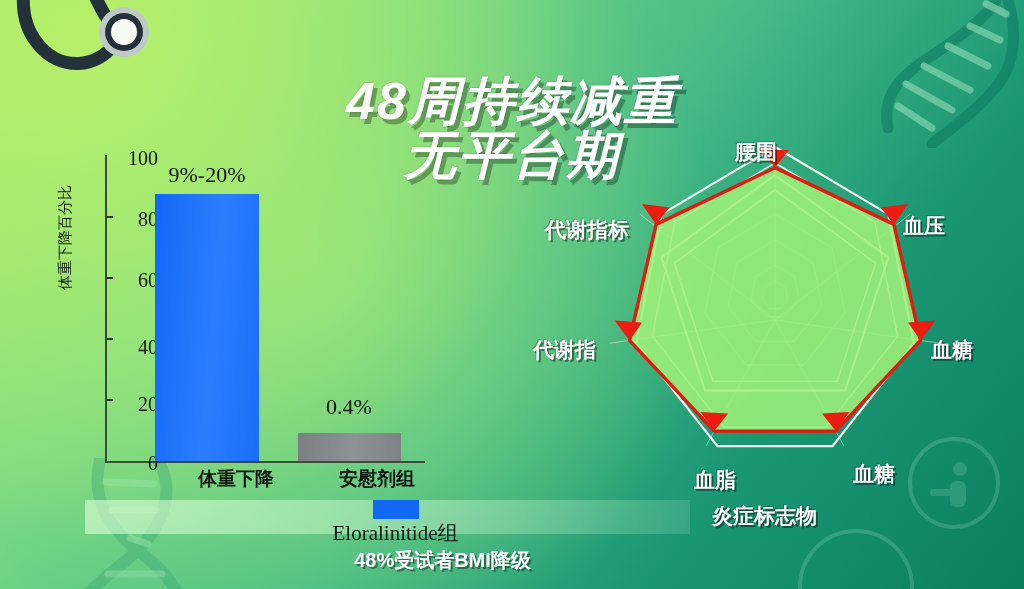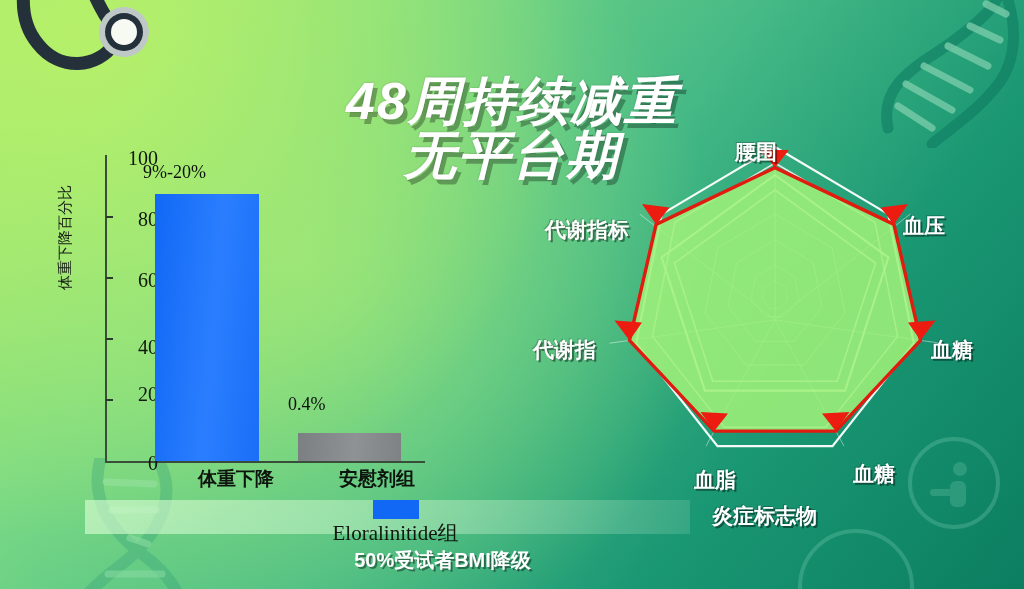--- a/index.html
+++ b/index.html
@@ -49,21 +49,21 @@
   #axis-v{position:absolute;left:45px;top:15px;width:2px;height:308px;background:#3a4d3a;}
   #axis-h{position:absolute;left:45px;top:321px;width:320px;height:2px;background:#3a4d3a;}
 
   .bar{position:absolute;bottom:268px;}
   #bar1{left:95px;width:104px;height:267px;bottom:0;
         background:linear-gradient(95deg,#1168f5 0%,#2a7efe 55%,#1a6ef7 100%);}
   #bar2{left:238px;width:103px;height:28px;bottom:0;
         background:linear-gradient(95deg,#7b7f82 0%,#8e9294 55%,#7e8284 100%);}
   .bar-wrap{position:absolute;left:0;top:54px;height:267px;width:365px;}
   .bar-val{
-    position:absolute;text-align:left;font-size:18px;color:#0c120c;font-weight:500;
+    position:absolute;text-align:center;font-size:22px;color:#0c120c;font-weight:500;
     font-family:"Liberation Serif","DejaVu Serif",serif;
   }
   #val1{left:83px;top:22px;width:128px;}
   #val2{left:228px;top:254px;width:122px;}
   .xcat{
     position:absolute;top:326px;text-align:right;font-size:19px;color:#0d140d;font-weight:bold;
   }
   #cat1{left:80px;width:134px;}
   #cat2{left:225px;width:130px;}
 
@@ -162,21 +162,21 @@
 
     <div id="y-axis-label">体重下降百分比</div>
 
     <div id="axis-v"></div>
     <div id="axis-h"></div>
 
     <div class="ytick" style="top:8px;">100</div>
     <div class="ytick" style="top:69px;">80</div>
     <div class="ytick" style="top:130px;">60</div>
     <div class="ytick" style="top:197px;">40</div>
-    <div class="ytick" style="top:244px;">20</div>
+    <div class="ytick" style="top:254px;">20</div>
     <div class="ytick" style="top:313px;">0</div>
 
     <div class="tickmark" style="top:76px;"></div>
     <div class="tickmark" style="top:137px;"></div>
     <div class="tickmark" style="top:198px;"></div>
     <div class="tickmark" style="top:259px;"></div>
 
     <div class="bar-wrap">
       <div class="bar" id="bar1"></div>
       <div class="bar" id="bar2"></div>
@@ -238,16 +238,16 @@
     <div class="rlabel" id="rl-3">血糖</div>
     <div class="rlabel" id="rl-4">血脂</div>
     <div class="rlabel" id="rl-5">代谢指</div>
     <div class="rlabel" id="rl-6">代谢指标</div>
     <div class="rlabel" id="rl-extra">炎症标志物</div>
   </div>
 
   <div id="legend">
     <div id="legend-swatch"></div>
     <div id="legend-label">Eloralinitide组</div>
-    <div id="legend-stat">50%受试者BMI降级</div>
+    <div id="legend-stat">48%受试者BMI降级</div>
   </div>
 
 </div>
 
 </body></html>

